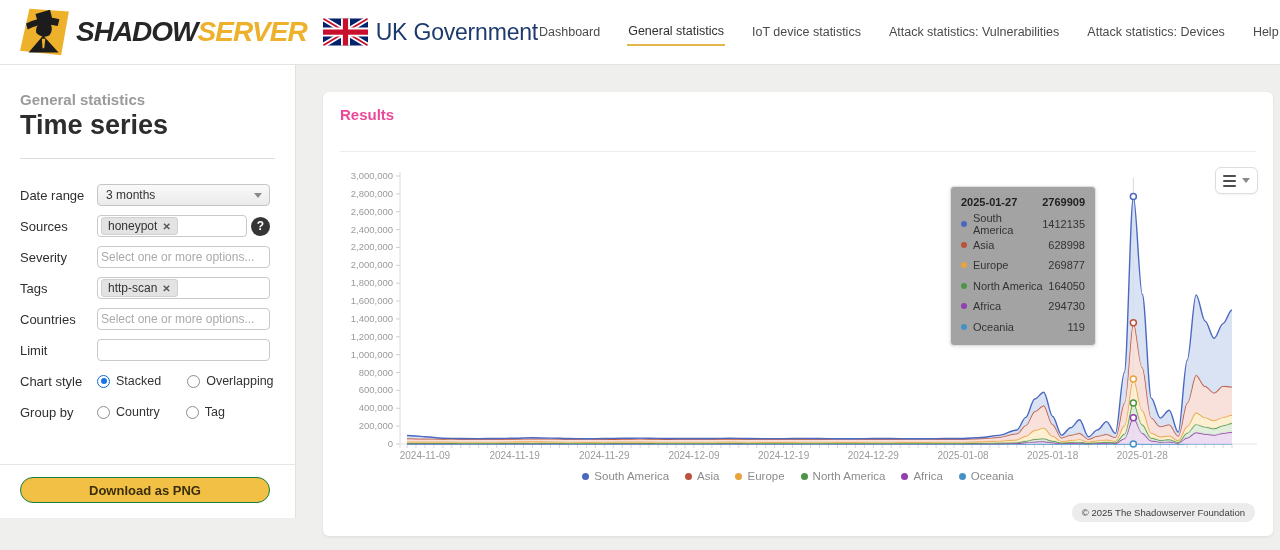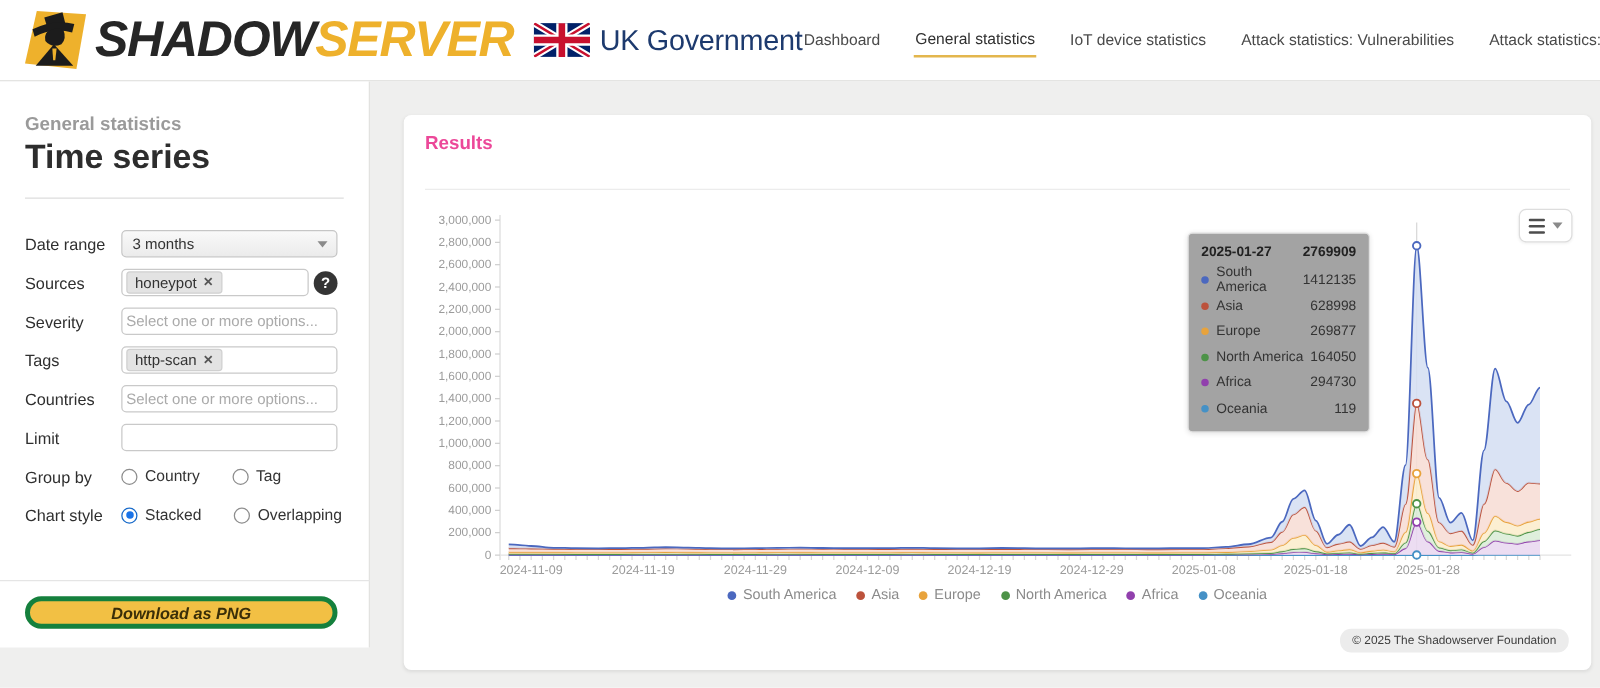--- a/index.html
+++ b/index.html
@@ -4,21 +4,21 @@
 <style>
   * { margin:0; padding:0; box-sizing:border-box; }
   html,body { width:1280px; height:550px; overflow:hidden; background:#efefee;
     font-family:"Liberation Sans", sans-serif; }
 
   
   .header { position:absolute; left:0; top:0; width:1280px; height:65px; background:#fff;
     border-bottom:1px solid #e4e4e2; display:flex; align-items:center; z-index:5; }
   .logo-wrap { display:flex; align-items:center; margin-left:18px; }
   .logo-mark { width:52px; height:48px; }
-  .logo-text { font-size:40px; font-weight:800; font-style:italic; letter-spacing:-1px; margin-left:6px; white-space:nowrap; }
+  .logo-text { font-size:28px; font-weight:800; font-style:italic; letter-spacing:-1px; margin-left:6px; white-space:nowrap; }
   .logo-shadow { color:#262626; }
   .logo-server { color:#eeb12c; }
   .gov-wrap { display:flex; align-items:flex-end; margin-left:16px; }
   .gov-flag { width:45px; height:28px; border-radius:2px; }
   .gov-label { font-size:23px; color:#1d3a6e; margin-left:8px; letter-spacing:-0.2px; white-space:nowrap; }
   .nav { margin-left:auto; margin-right:18px; display:flex; align-items:center; gap:26px; white-space:nowrap; }
   .nav-item { font-size:12.5px; color:#4a4a4a; padding:6px 1px; cursor:pointer; }
   .nav-item.active { color:#303030; border-bottom:2px solid #e3b64d; }
 
   
@@ -52,22 +52,22 @@
   .txt-input { width:173px; height:22px; border:1px solid #c9c9c9; border-radius:4px;
     font-size:12px; padding:0 6px; color:#333; outline:none; font-family:"Liberation Sans",sans-serif; }
   .radio-row { display:flex; gap:26px; }
   .radio-opt { display:flex; align-items:center; gap:6px; font-size:12.5px; color:#333; cursor:pointer; }
   .radio { width:13px; height:13px; border:1px solid #8d8d8d; border-radius:50%; background:#fff; position:relative; flex:none; }
   .radio.checked { border-color:#1669c9; }
   .radio.checked::after { content:""; position:absolute; left:2.5px; top:2.5px; width:6px; height:6px;
     border-radius:50%; background:#1a73e8; }
   .pre-btn-divider { position:absolute; left:0; top:399px; width:296px; border-top:1px solid #e5e5e5; }
   .dl-btn { position:absolute; left:20px; top:412px; width:250px; height:26px; border-radius:13px;
-    background:#f2c044; border:4px solid #15803d; color:#3a2e08; font-weight:700; font-size:13px;
-    display:flex; align-items:center; justify-content:center; cursor:pointer;font-style:italic; }
+    background:#f2c044; border:1px solid #15803d; color:#3a2e08; font-weight:700; font-size:13px;
+    display:flex; align-items:center; justify-content:center; cursor:pointer; }
 
   
   .card { position:absolute; left:323px; top:92px; width:950px; height:444px; background:#fff;
     border-radius:6px; box-shadow:0 1px 3px rgba(0,0,0,0.08); }
   .results-title { position:absolute; left:17px; top:14px; font-size:15px; font-weight:700; color:#ec4899; }
   .results-divider { position:absolute; left:17px; top:59px; width:916px; border-top:1px solid #ececec; }
   .chart-svg { position:absolute; left:17px; top:68px; }
   .legend { position:absolute; left:0; top:378px; width:950px; display:flex; justify-content:center;
     gap:16px; align-items:center; }
   .legend-item { display:flex; align-items:center; gap:5px; font-size:11.5px; color:#8b8b8b; cursor:pointer; }
@@ -179,43 +179,43 @@
       </div>
     </div>
 
 
     <div class="form-row">
       <div class="form-label">Limit</div>
       <input class="txt-input" value="" style="">
     </div>
 
     <div class="form-row">
+      <div class="form-label">Chart style</div>
+      <div class="radio-row" id="chart-style-options">
+          <div class="radio-opt">
+            <span class="radio checked"></span>
+            <span>Stacked</span>
+          </div>
+          <div class="radio-opt">
+            <span class="radio"></span>
+            <span>Overlapping</span>
+          </div>
+        </div>
+    </div>
+
+    <div class="form-row">
       <div class="form-label">Group by</div>
       <div class="radio-row" id="group-by-options">
           <div class="radio-opt">
             <span class="radio"></span>
             <span>Country</span>
           </div>
           <div class="radio-opt">
             <span class="radio"></span>
             <span>Tag</span>
-          </div>
-        </div>
-    </div>
-
-    <div class="form-row">
-      <div class="form-label">Chart style</div>
-      <div class="radio-row" id="chart-style-options">
-          <div class="radio-opt">
-            <span class="radio checked"></span>
-            <span>Stacked</span>
-          </div>
-          <div class="radio-opt">
-            <span class="radio"></span>
-            <span>Overlapping</span>
           </div>
         </div>
     </div>
   </div>
 
   <div class="pre-btn-divider"></div>
   <div class="dl-btn">Download as PNG</div>
 </div>
 
 <div class="card">

